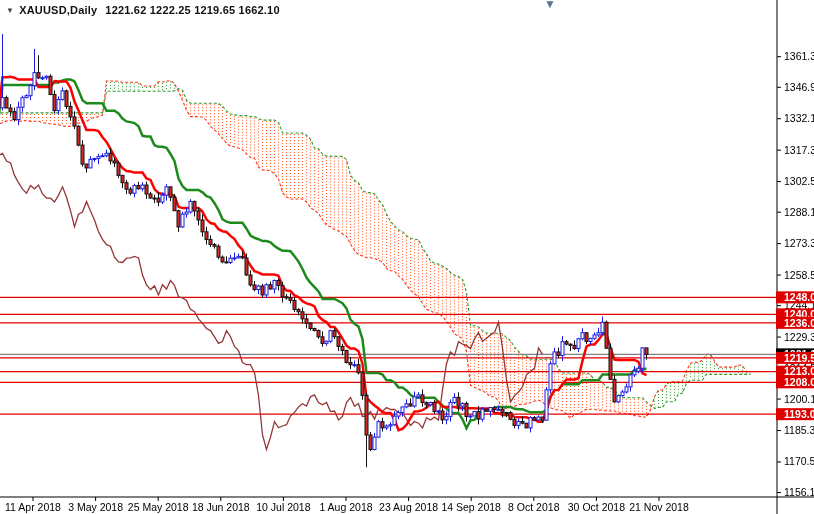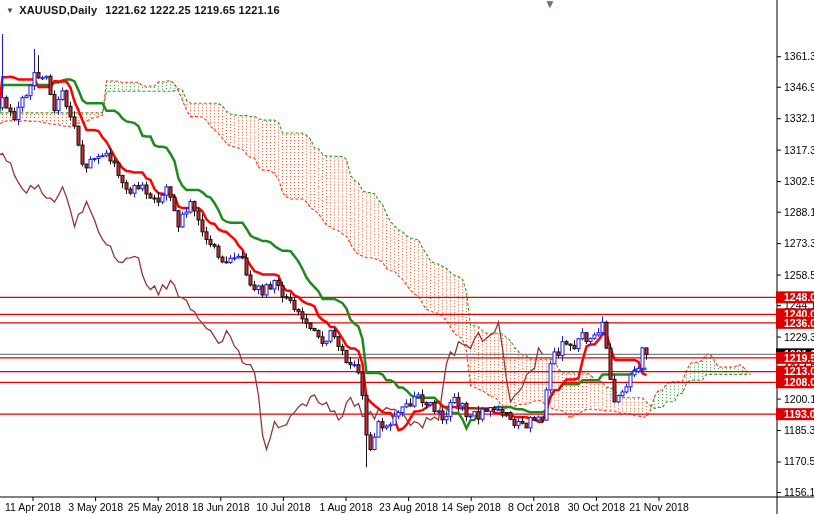--- a/index.html
+++ b/index.html
@@ -10,21 +10,21 @@
   .titlebar .dd{display:inline-block;color:#444;font-size:8px;margin-right:5px;transform:translateY(-1px);}
   .titlebar .vals{margin-left:8px;font-weight:bold;}
   .shiftmark{position:absolute;left:544px;top:-3px;z-index:30;color:#5a7590;font-size:12px;}
   svg text{font-family:"Liberation Sans",sans-serif;}
 </style>
 </head>
 <body>
 
 <div class="window">
   <div class="titlebar">
-    <span class="dd">▼</span><span>XAUUSD,Daily</span><span class="vals">1221.62 1222.25 1219.65 1221.16</span>
+    <span class="dd">▼</span><span>XAUUSD,Daily</span><span class="vals">1221.62 1222.25 1219.65 1662.10</span>
   </div>
   <div class="shiftmark">▼</div>
   <svg id="plot" width="814" height="514">
       <defs>
         <clipPath id="plotclip">
           <rect x="0" y="0" width="777" height="497"></rect>
         </clipPath>
       </defs>
       <g clip-path="url(#plotclip)">
         <g>

